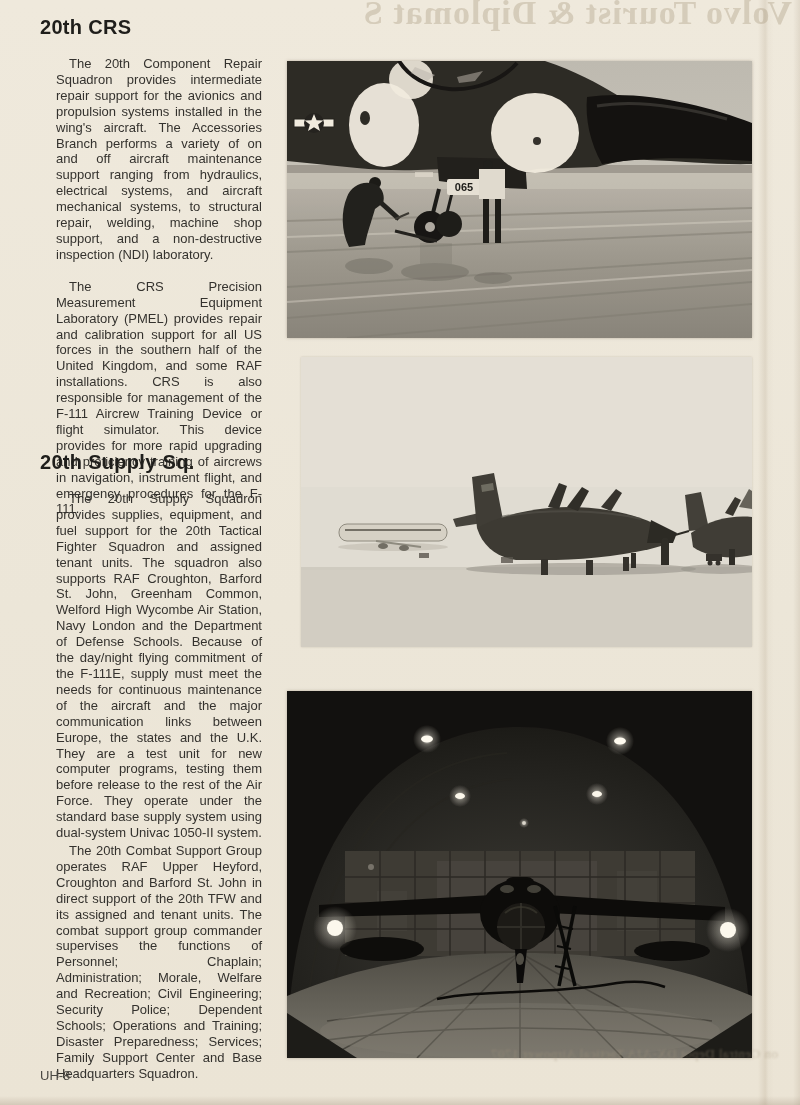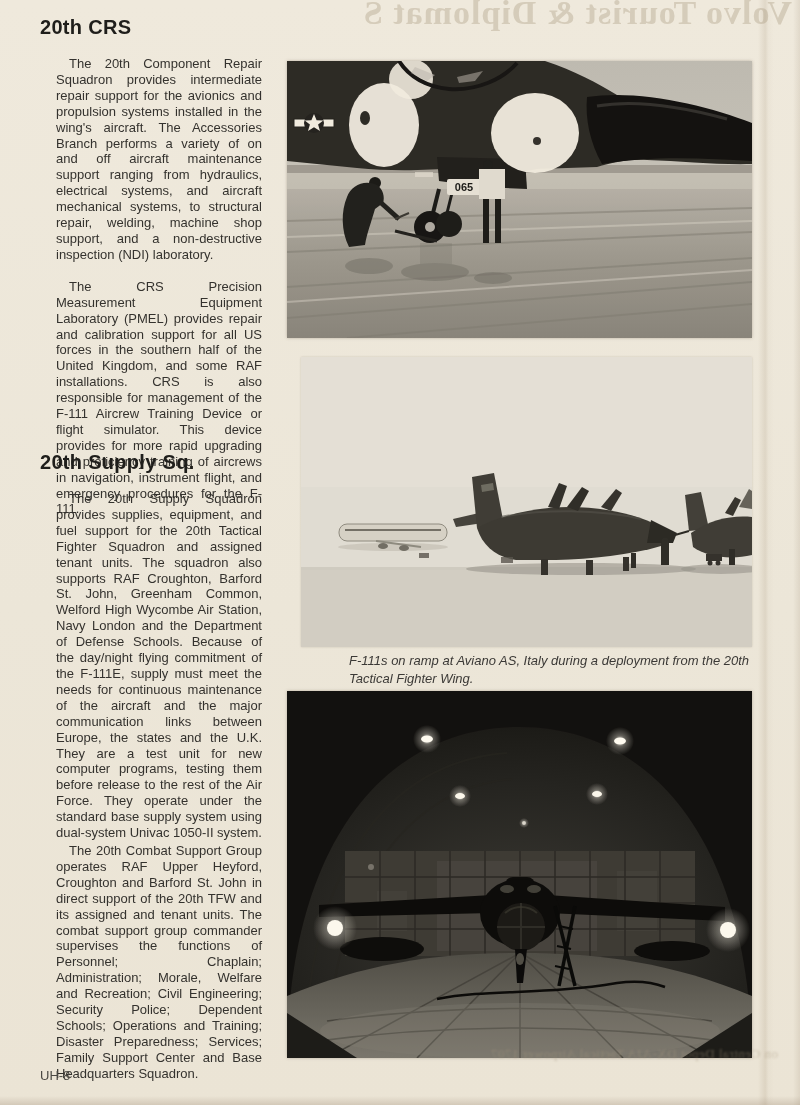--- a/index.html
+++ b/index.html
@@ -189,21 +189,20 @@
         <rect x="405" y="197" width="16" height="7" fill="#33312c"></rect>
         <circle cx="409" cy="206" r="2.5" fill="#33312c"></circle>
           <circle cx="417" cy="206" r="2.5" fill="#33312c"></circle>
         <rect x="428" y="192" width="6" height="16"></rect>
         <rect x="200" y="200" width="12" height="6" fill="#56544d" opacity="0.8"></rect>
         <rect x="118" y="196" width="10" height="5" fill="#56544d" opacity="0.8"></rect>
       </g>
     </svg>
   </figure>
 
-  <div class="caption">F-111s on ramp at Aviano AS, Italy during a deployment from the 20th Tactical Fighter Wing.</div>
 
   <figure class="photo photo3">
     <svg width="465" height="367" viewBox="0 0 465 367">
       <defs>
         <radialGradient id="p3arch" cx="0.5" cy="0.62" r="0.75">
           <stop offset="0" stop-color="#3b3934"></stop>
             <stop offset="0.6" stop-color="#242320"></stop>
             <stop offset="1" stop-color="#141310"></stop>
         </radialGradient>
         <radialGradient id="p3glow">

